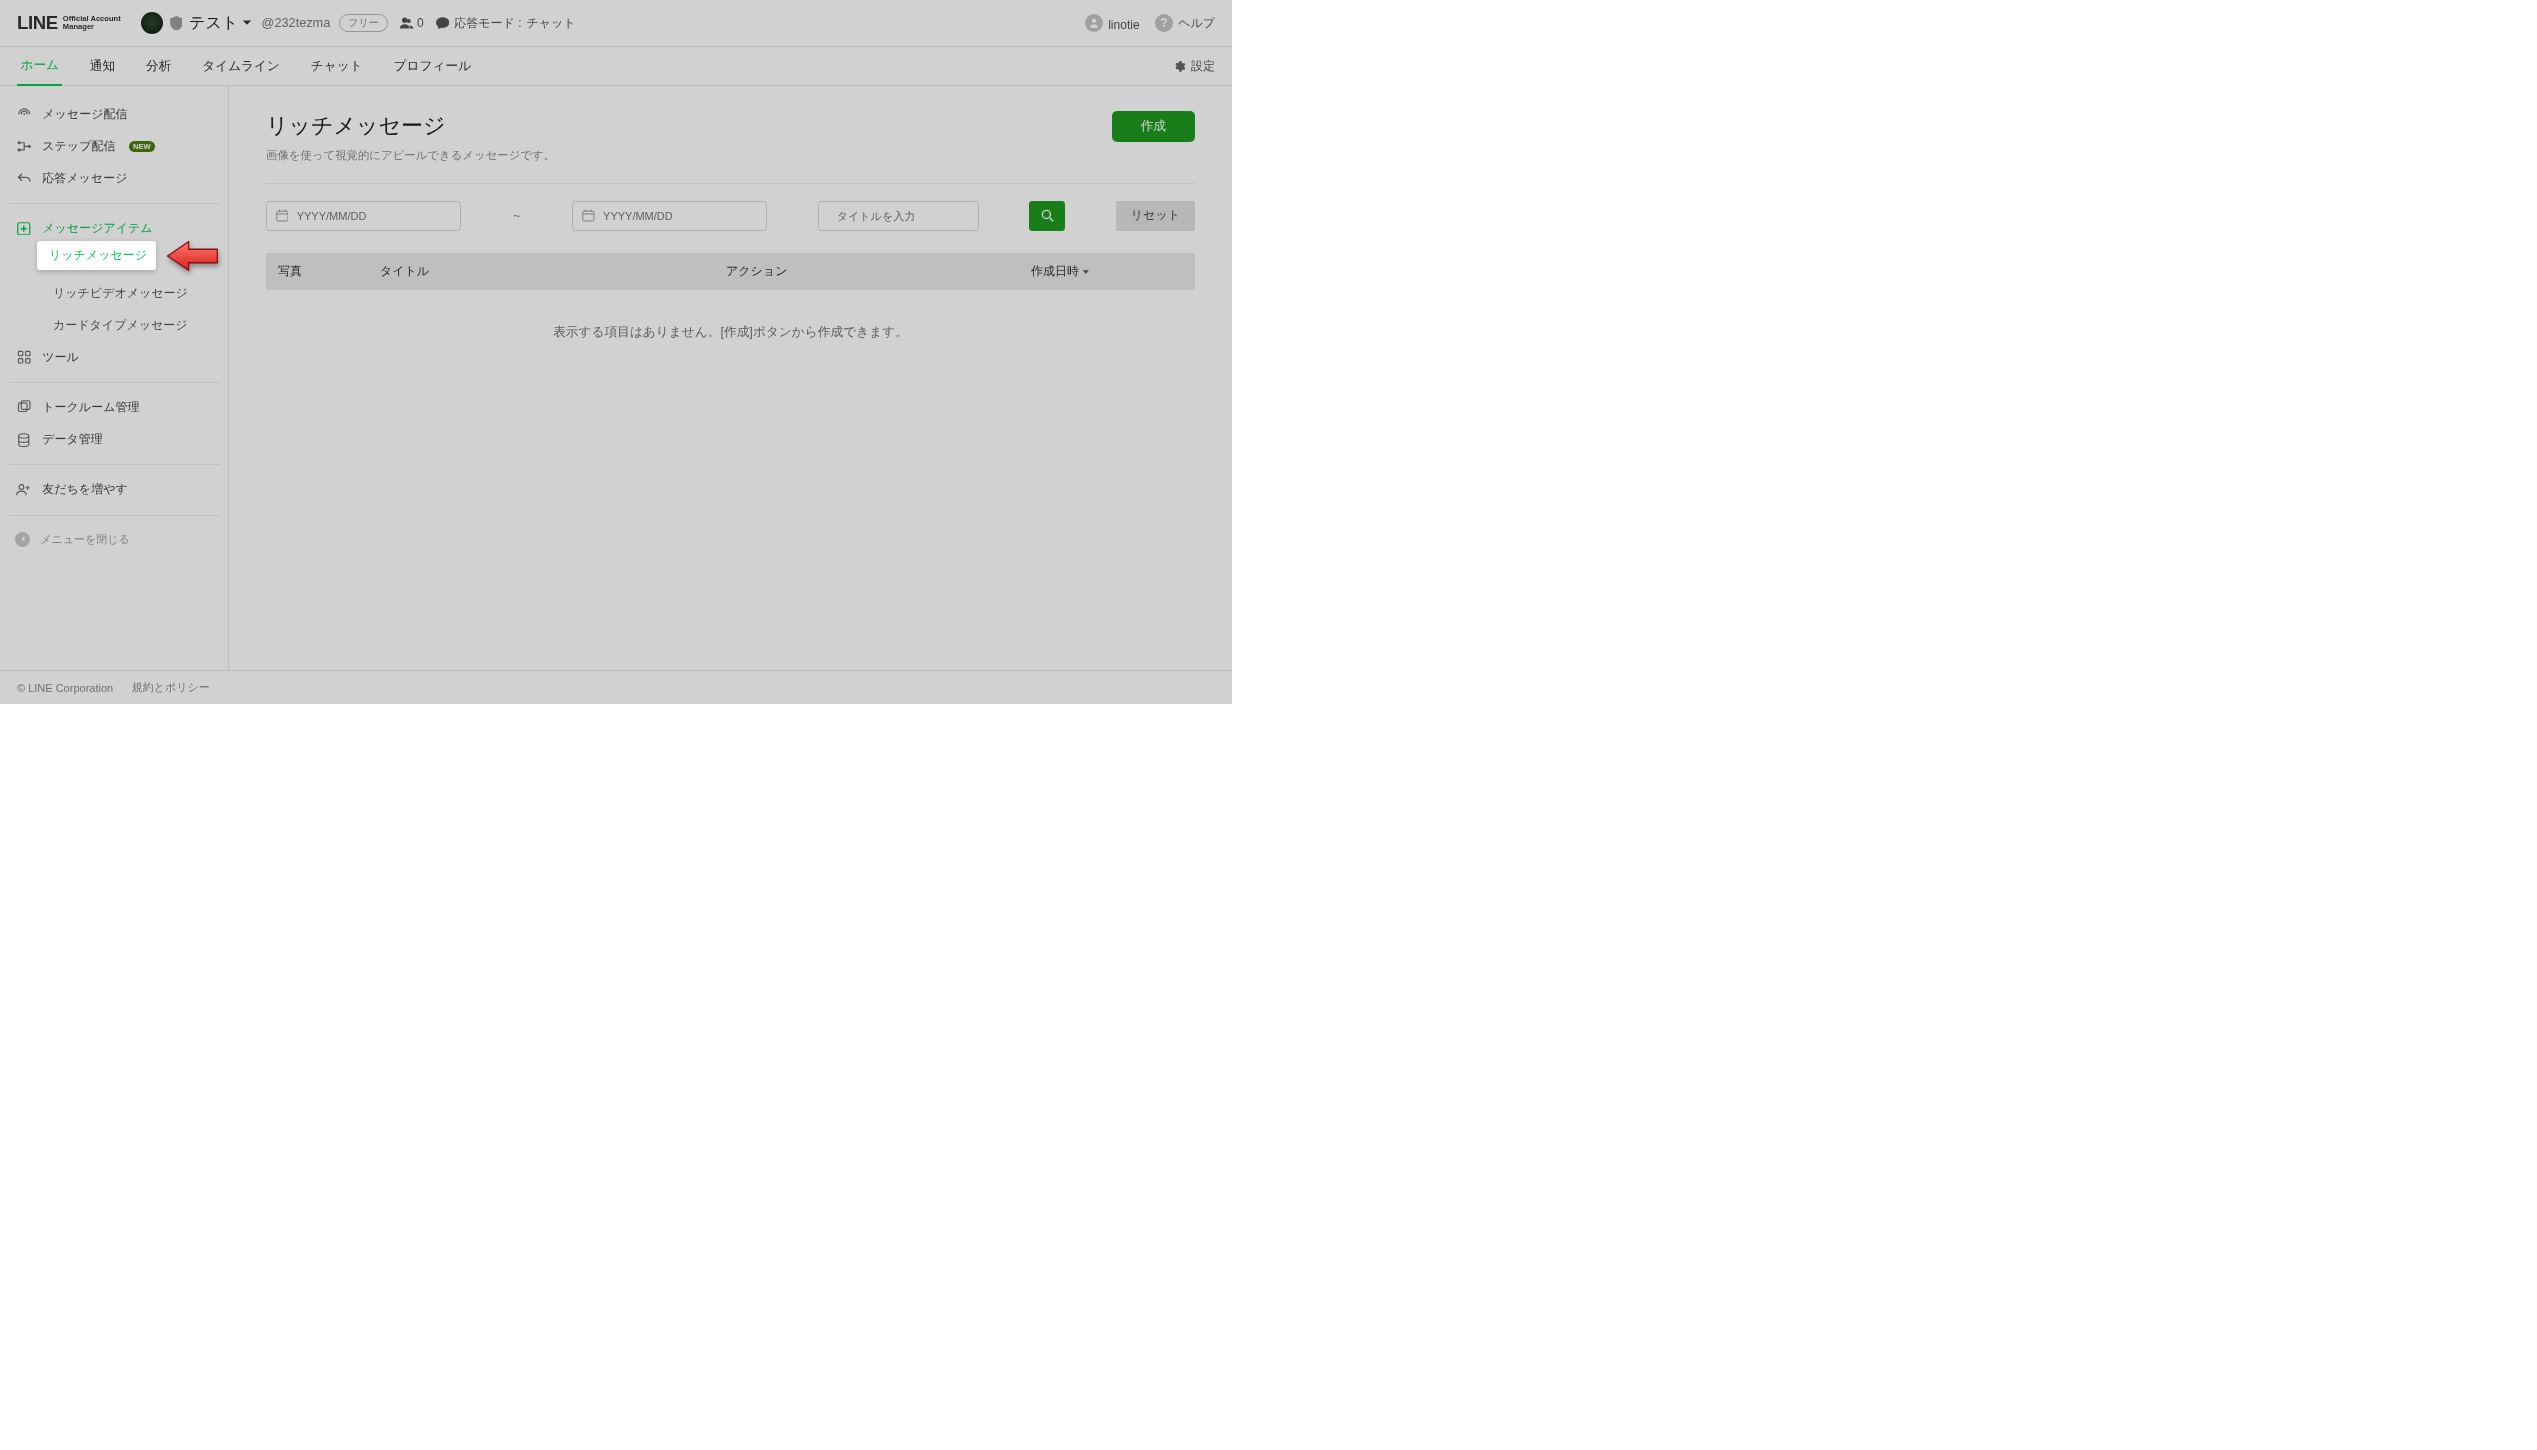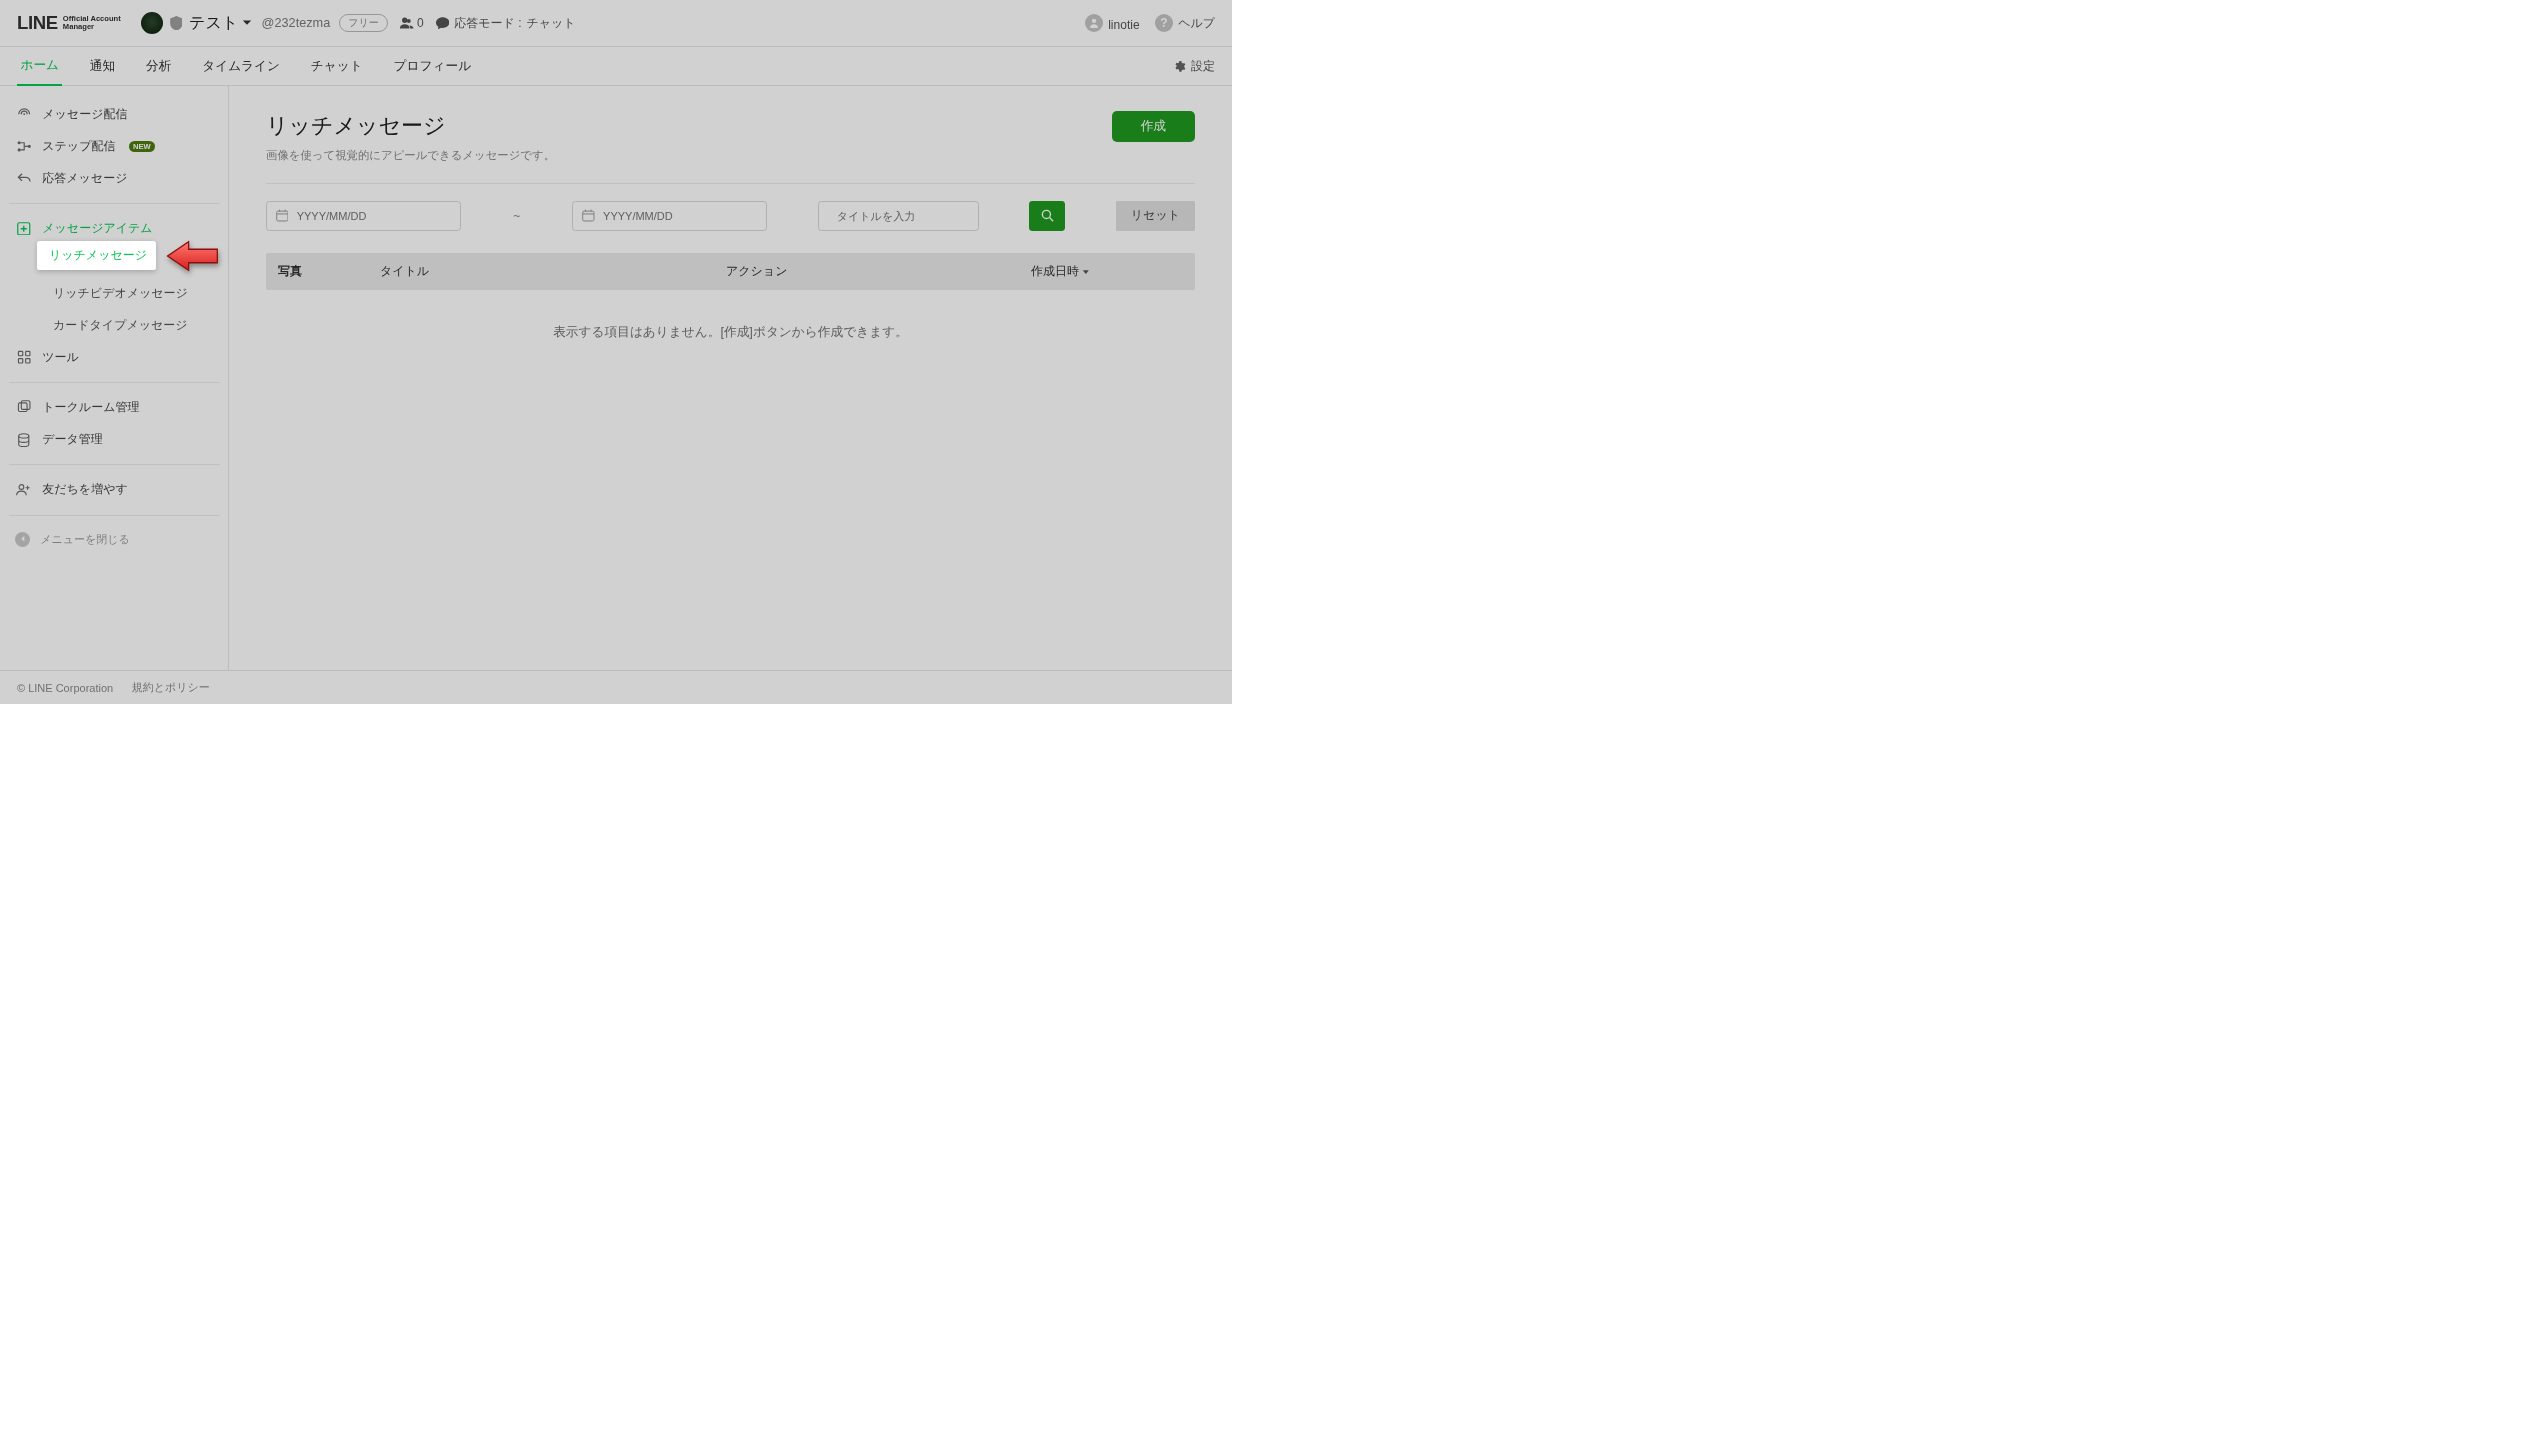--- a/index.html
+++ b/index.html
@@ -104,21 +104,21 @@
 .date-input input { border:none; outline:none; flex:1; font-size:11px; color:#555; background:transparent;}
 .tilde { color:#888; padding: 0 1.7px;}
 .title-input { border:0.8px solid #d7d7d7; border-radius:3.4px; height:30px; width:161px; padding:0 18px; font-size:11px; background:#fff;}
 .search-btn { background:#1f9a1f; border:none; width:36px; height:30px; border-radius:3.4px; color:#fff; display:flex;align-items:center;justify-content:center; cursor:pointer;}
 .reset-btn { background:#e0e0e0; border:none; height:30px; padding:0 15px; border-radius:1px; color:#444; font-size:12px; cursor:pointer;}
 
 .table-head {
   display:flex; background:#e9e9e9; border-radius:1.7px; margin-top:22px;
   padding: 10px 12px; color:#333; font-size:12px;
 }
-.th-photo{width:102px;font-weight:bold;}
+.th-photo{width:102px;}
 .th-title{flex:1;}
 .th-action{width:305px;}
 .th-date{width:152px; display:flex; align-items:center; gap:3.4px;}
 .empty { text-align:center; color:#737373; padding: 34px 0; font-size:12.7px;}
 
 
 .footer {
   height:34px; border-top:0.8px solid #e6e6e6; display:flex; align-items:center;
   padding:0 17px; gap:18.6px; background:#fff; color:#8a8a8a; font-size:11px;
 }

